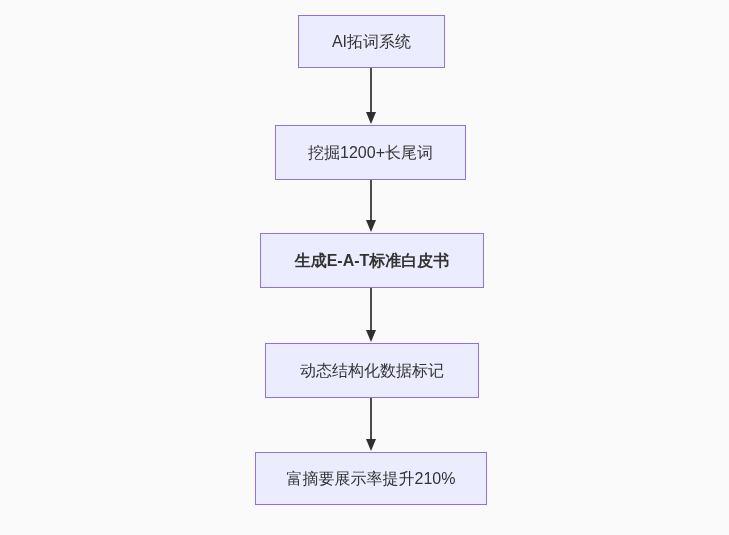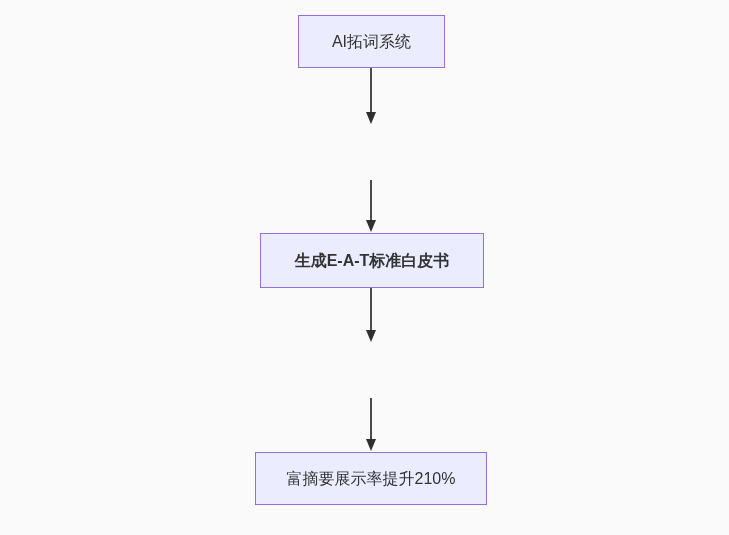--- a/index.html
+++ b/index.html
@@ -60,25 +60,31 @@
 </style>
 </head>
 <body>
 
 <div class="canvas">
 
   <div class="node" id="node-0">
     <span class="node-label">AI拓词系统</span>
   </div>
 
+  <div class="node" id="node-1">
+    <span class="node-label">挖掘1200+长尾词</span>
+  </div>
 
   <div class="node" id="node-2">
     <span class="node-label">生成E-A-T标准白皮书</span>
   </div>
 
+  <div class="node" id="node-3">
+    <span class="node-label">动态结构化数据标记</span>
+  </div>
 
   <div class="node" id="node-4">
     <span class="node-label">富摘要展示率提升210%</span>
   </div>
 
   <svg class="edges" viewBox="0 0 729 535" aria-hidden="true">
     <g>
       <line class="edge-line" x1="371" y1="68" x2="371" y2="114"></line>
       <polygon class="edge-head" points="371,124 366,112 376,112"></polygon>
     </g>

